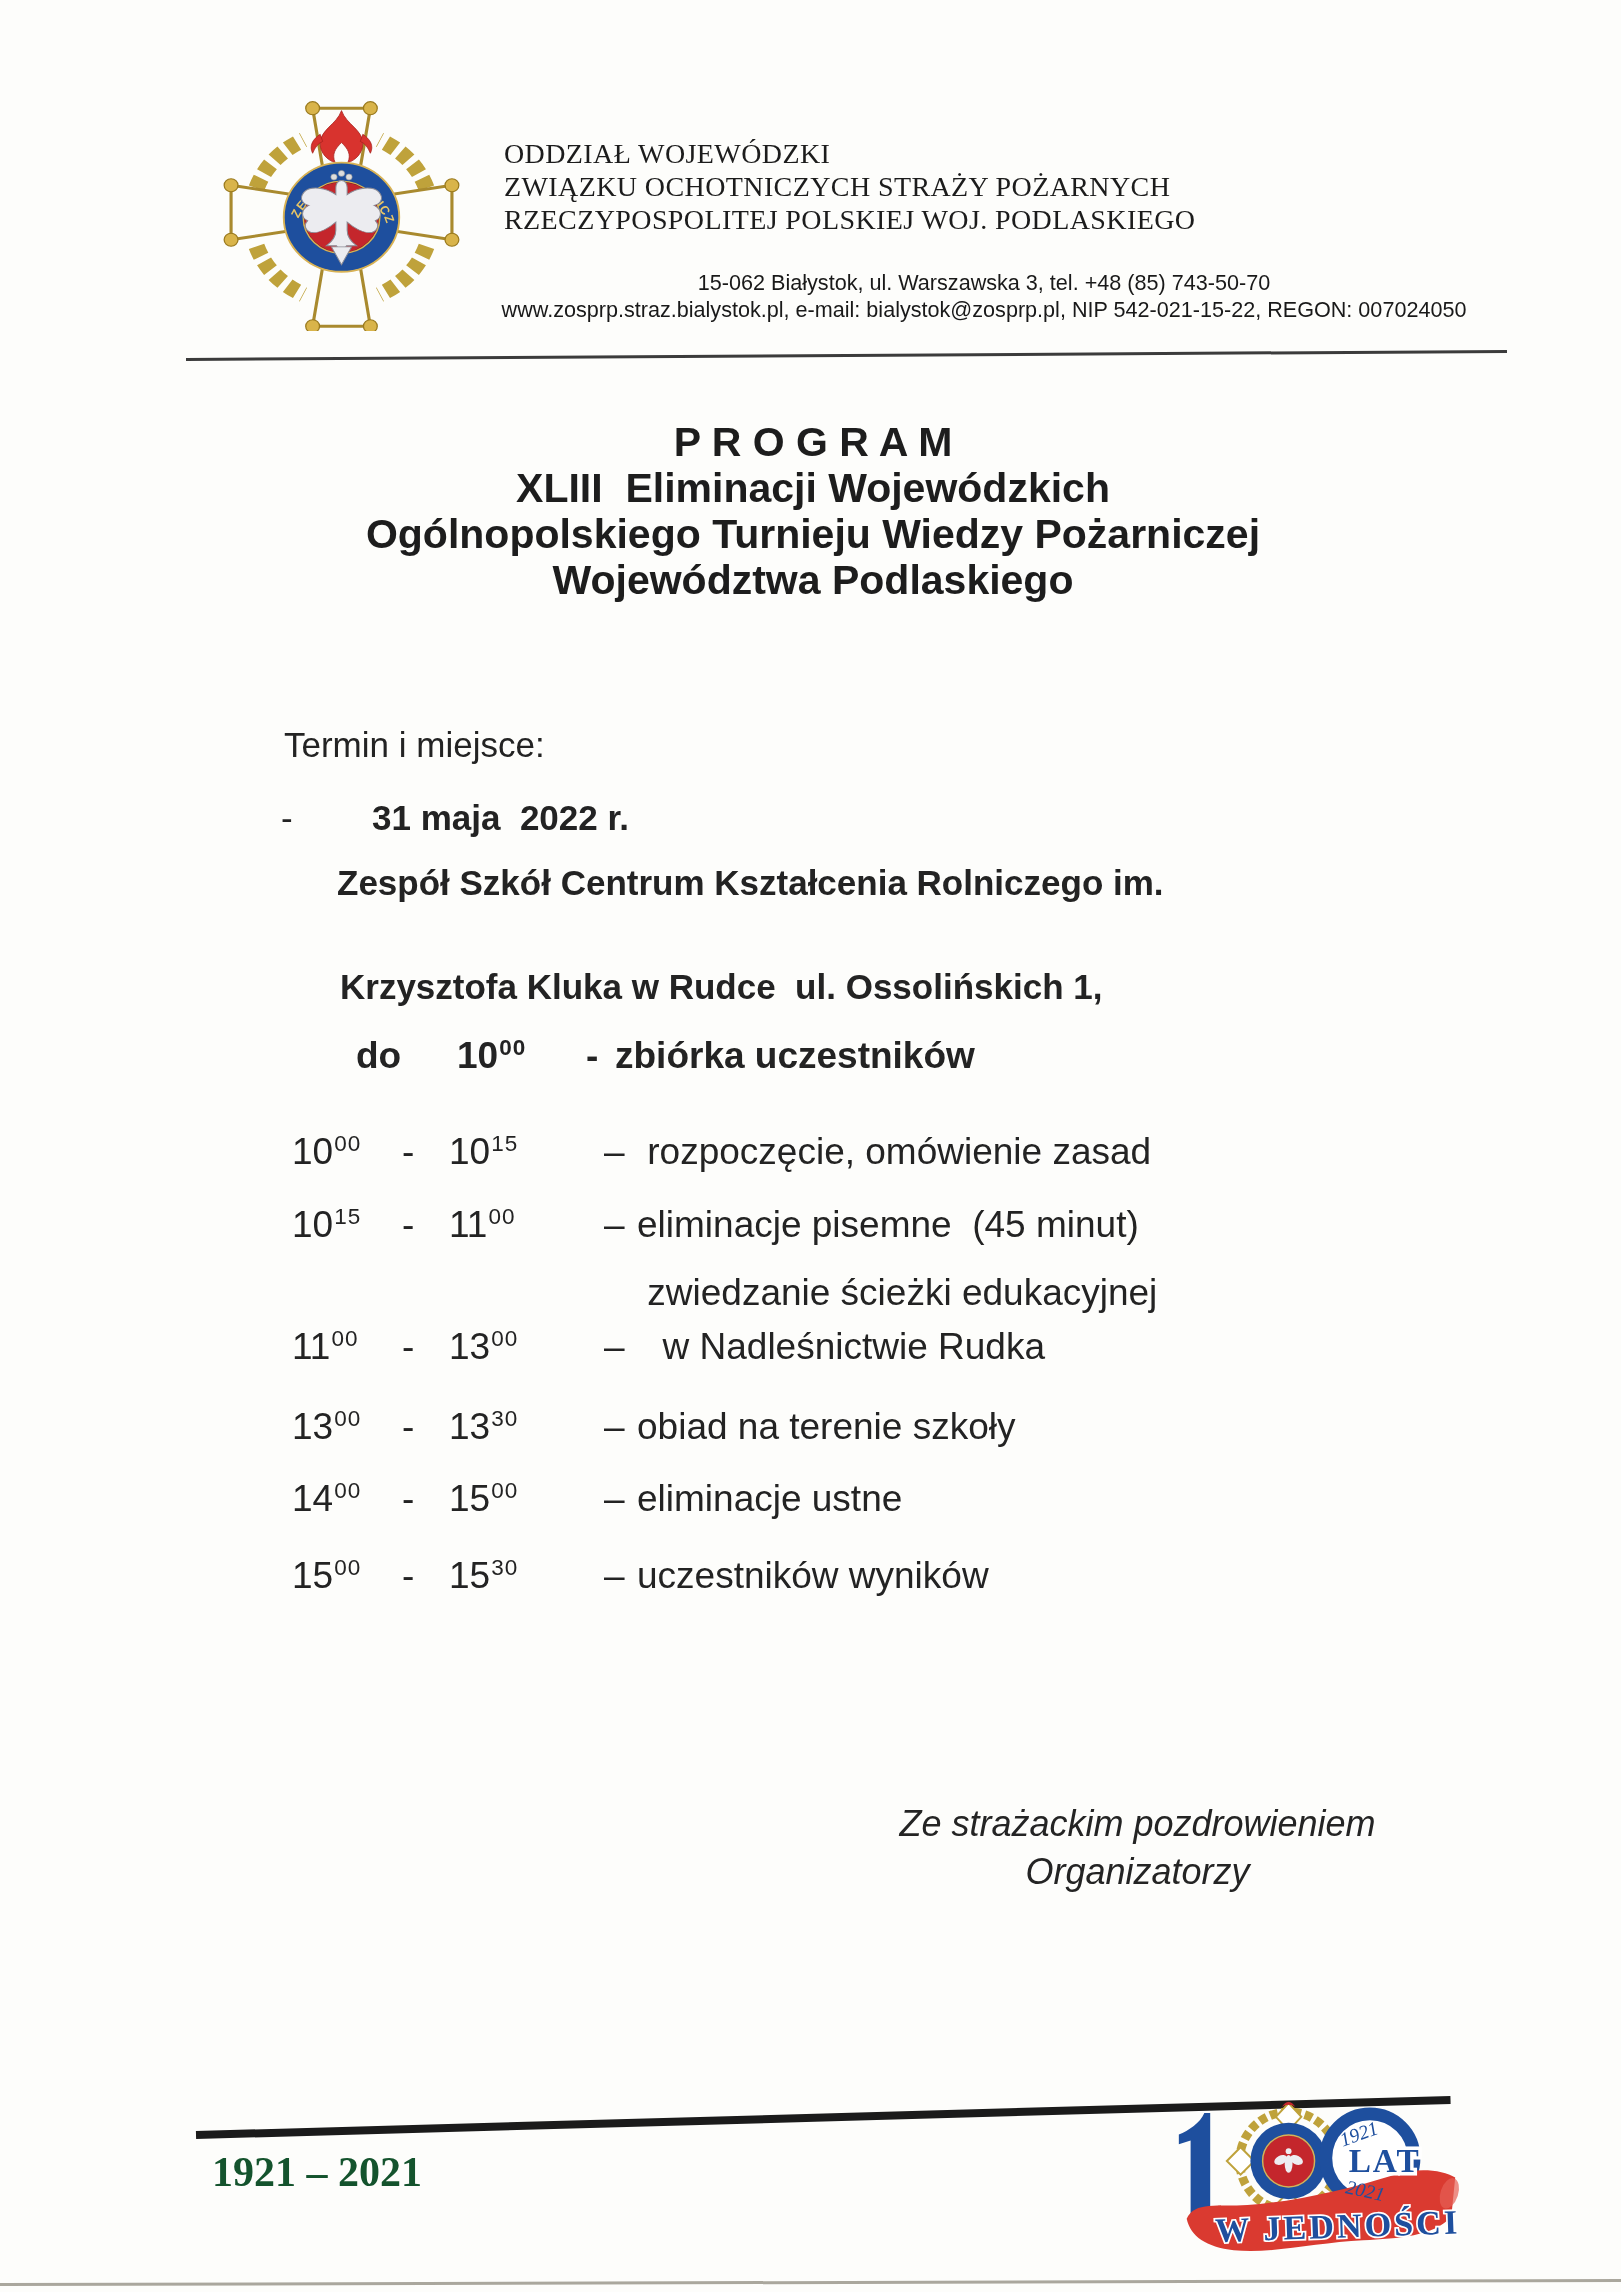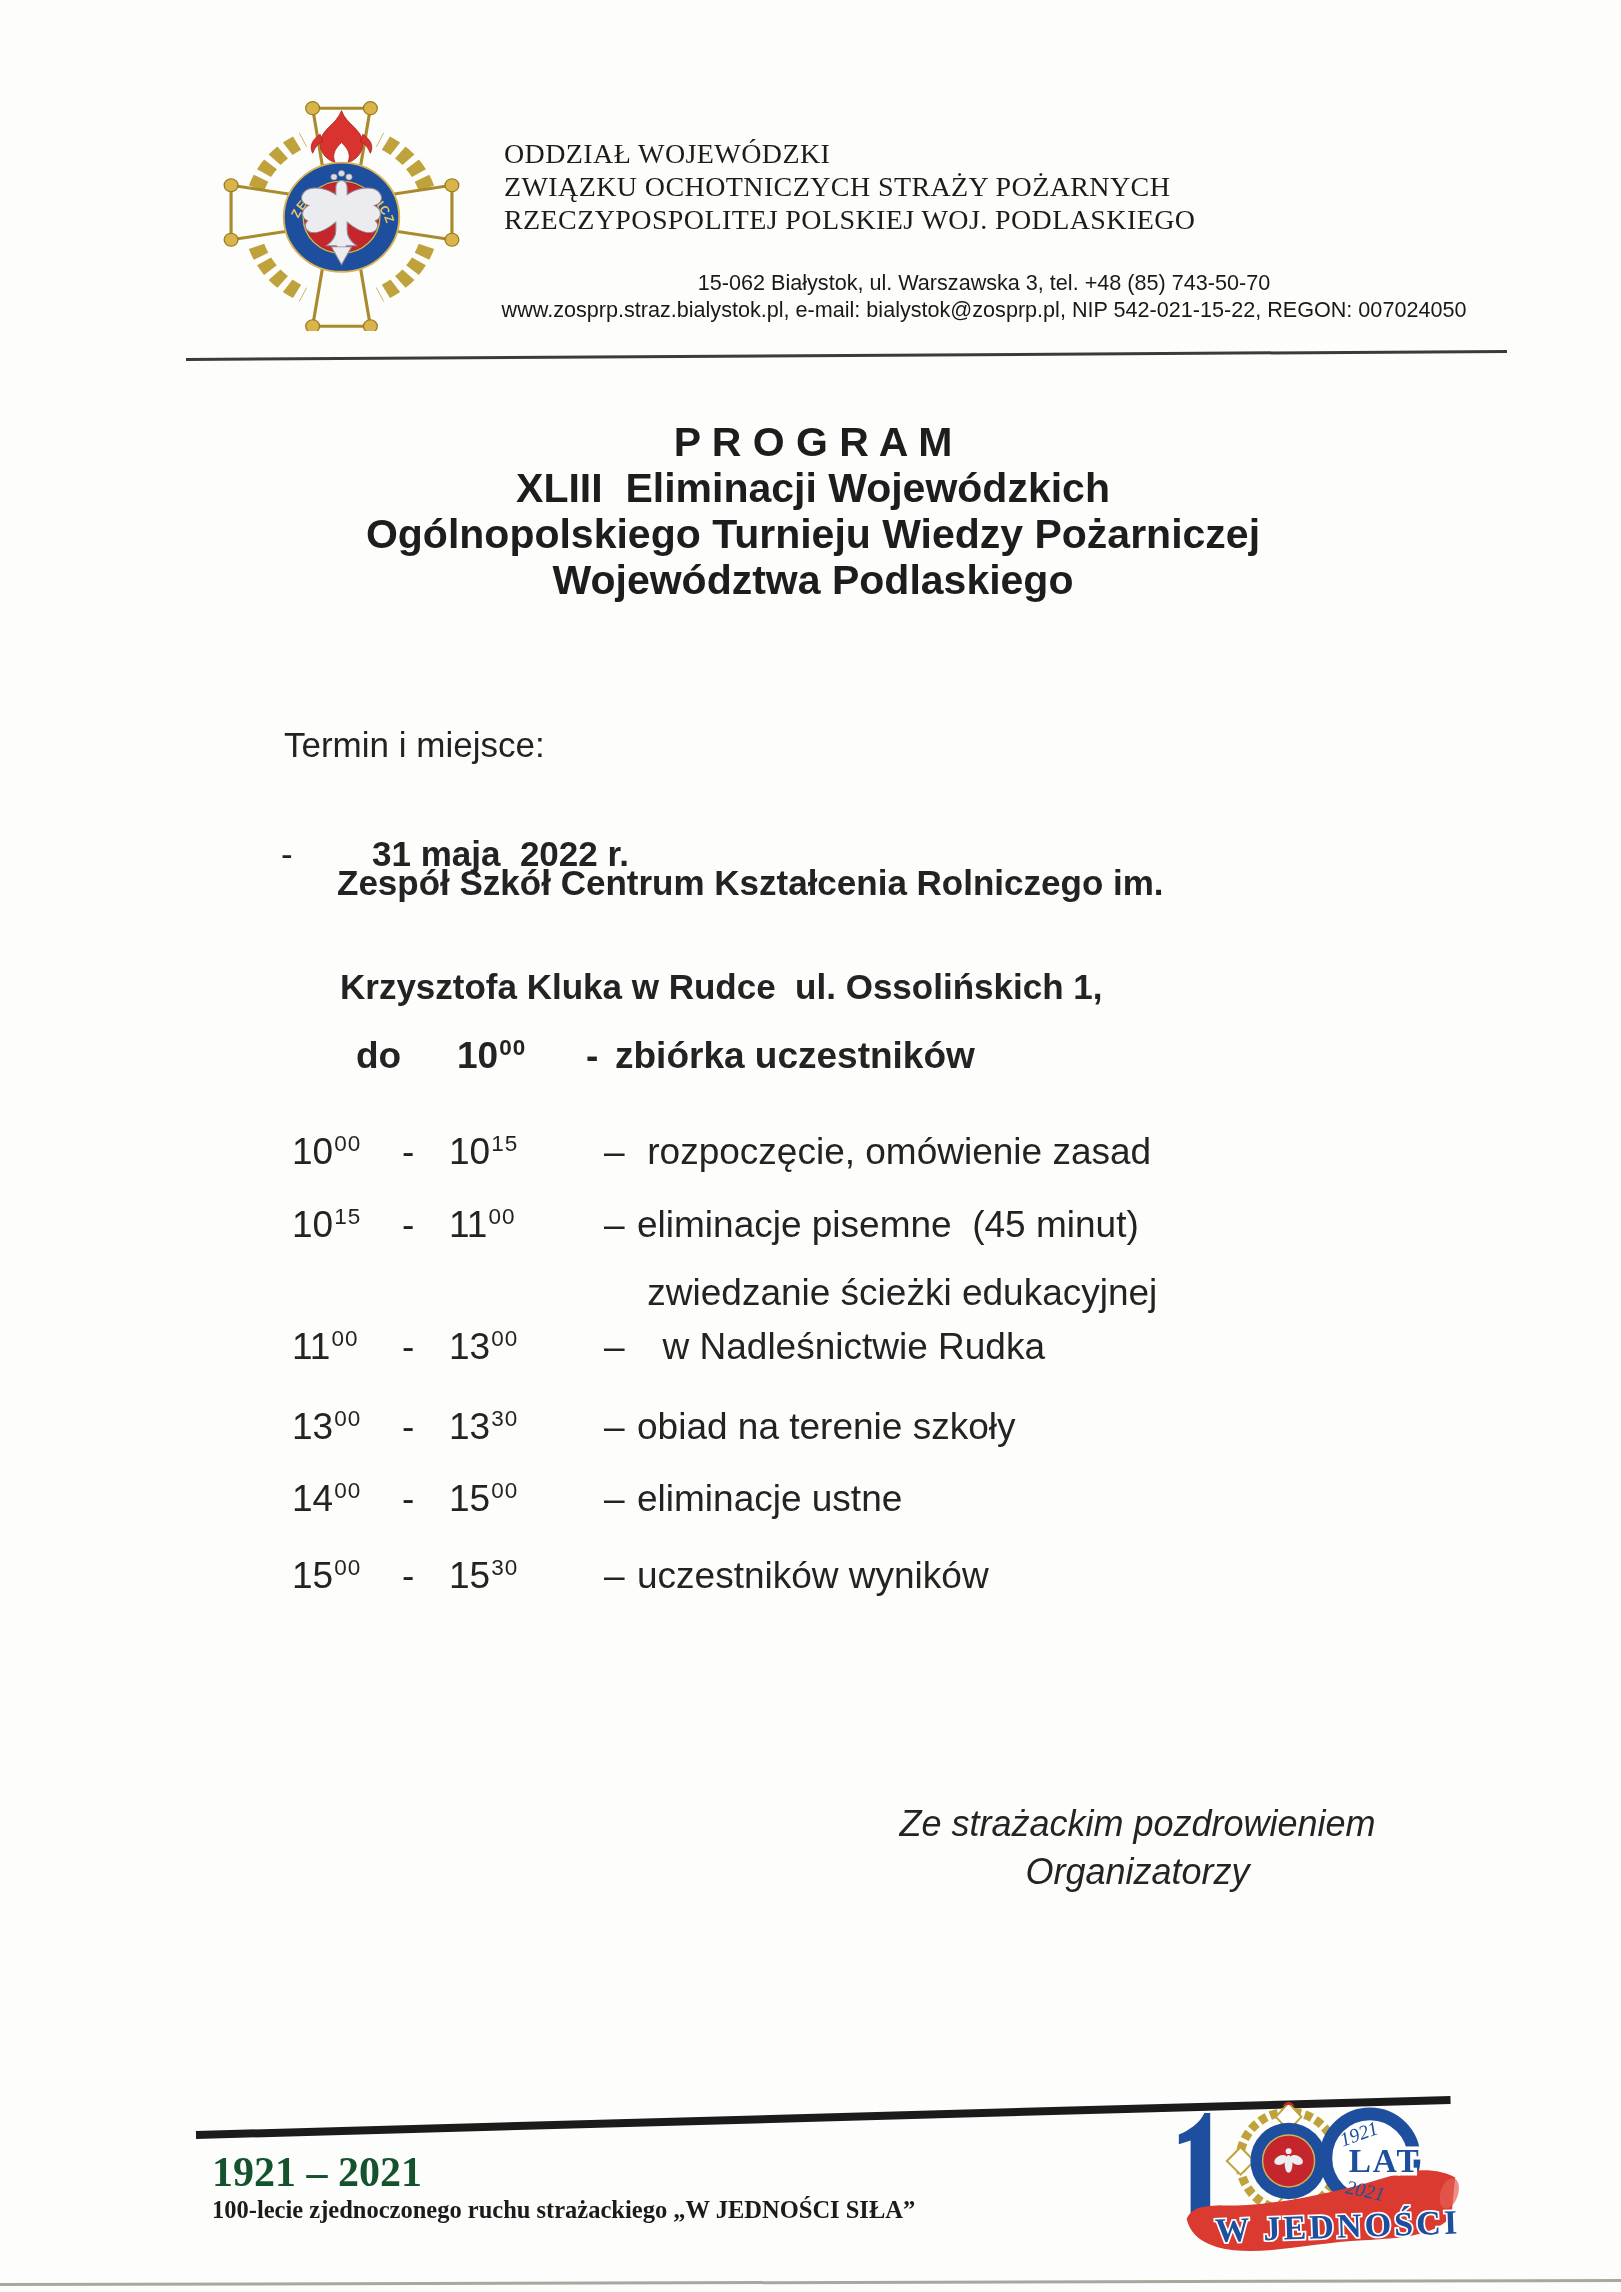--- a/index.html
+++ b/index.html
@@ -27,21 +27,21 @@
   }
 
   
   .title-block {
     left:323px; top:419px; width:980px; text-align:center;
     font-weight:bold; font-size:41px; line-height:46px; color:#1d1d1d;
   }
 
   
   .termin   { left:284px; top:725px; font-size:35px; }
-  .date-row { left:281px; top:798px; font-size:35px; font-weight:bold;margin-top:36px; }
+  .date-row { left:281px; top:798px; font-size:35px; font-weight:bold; }
   .date-row .bullet { display:inline-block; width:91px; font-weight:normal; }
   .venue1   { left:337px; top:863px; font-size:35px; font-weight:bold; }
   .venue2   { left:340px; top:967px; font-size:35px; font-weight:bold; }
 
   
   .gather { left:356px; top:1035px; font-size:37px; font-weight:bold; }
   .gather .g-do   { display:inline-block; width:101px; }
   .gather .g-time { display:inline-block; width:129px; }
   .gather .g-hy   { display:inline-block; width:29px; }
   .srow { left:292px; font-size:37px; display:flex; align-items:flex-end; }
@@ -224,21 +224,20 @@
     <span class="pre">uczestników wyników</span>
   </div>
 
   <div class="abs closing">
     <div>Ze strażackim pozdrowieniem</div>
     <div>Organizatorzy</div>
   </div>
 
   <div class="abs rule-bottom"></div>
   <div class="abs years">1921 – 2021</div>
-  <div class="abs motto">100-lecie zjednoczonego ruchu strażackiego „W JEDNOŚCI SIŁA”</div>
 
   <div class="abs logo100">
     <svg viewBox="0 0 300 172" width="294" height="169">
 
       <path d="M40 14 L40 118 L20 118 L20 42 L8 46 L8 36 C18 32 30 24 34 14 Z" fill="#1e4f9e"></path>
 
       <g>
         <circle cx="120" cy="63" r="50" fill="none" stroke="#bfa23b" stroke-width="9" stroke-dasharray="8 4"></circle>
         <g fill="#fff" stroke="#bfa23b" stroke-width="2">
           <path d="M120 4 L133 18 L120 32 L107 18 Z"></path>

